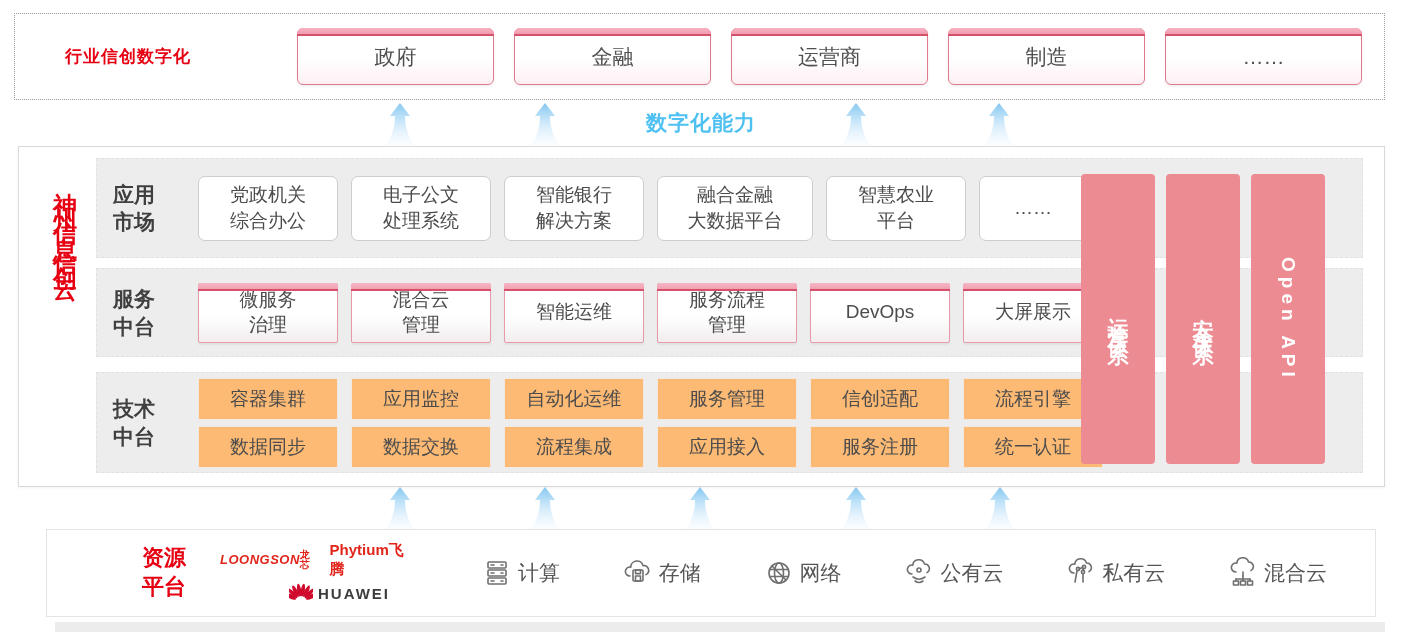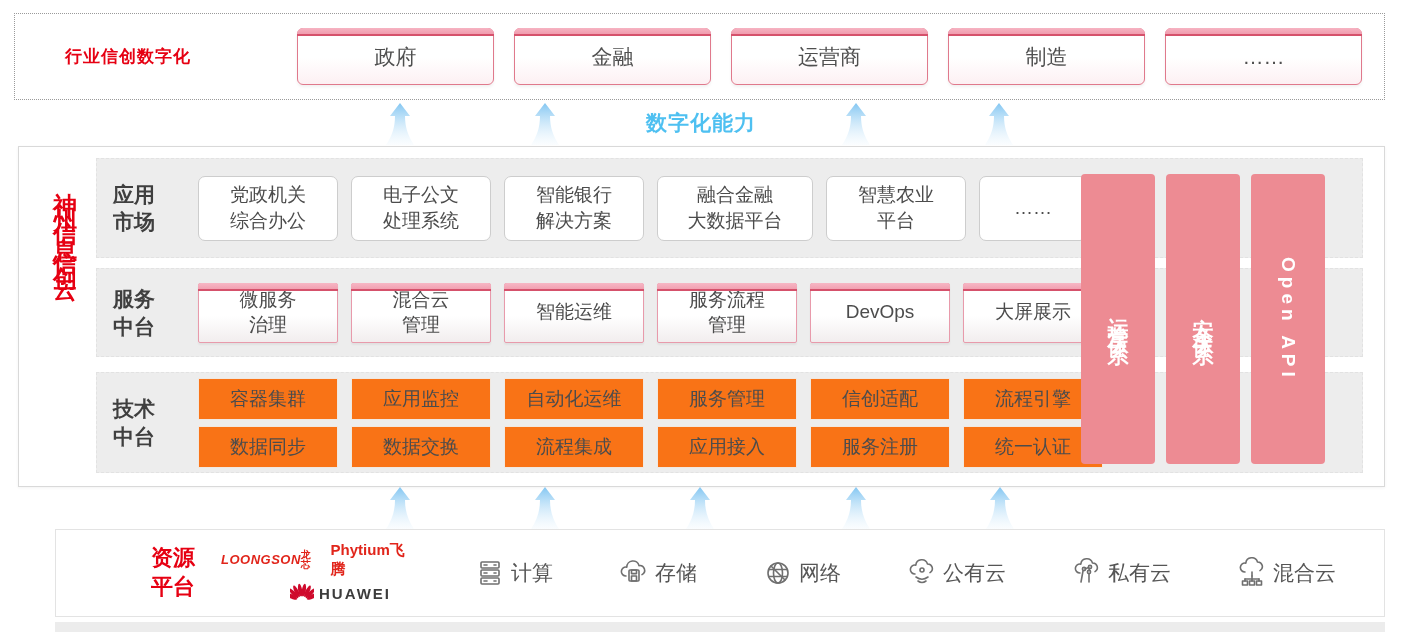--- a/index.html
+++ b/index.html
@@ -70,38 +70,38 @@
     display:flex;align-items:center;justify-content:center;text-align:center;
     font-size:19px;color:#4c4c4c;line-height:1.3;box-sizing:border-box;box-shadow:0 2px 2px rgba(0,0,0,.05);
   }
   .svcbox::before{
     content:"";position:absolute;top:-1px;left:-1px;right:-1px;height:6px;
     background:linear-gradient(180deg,#f7b7c5,#f1a0b1);
     border-bottom:2px solid #d5516b;border-radius:3px 3px 0 0;
   }
   .tech-col{display:flex;flex-direction:column;gap:6px;}
   .techbox{
-    width:140px;height:42px;background:#f97316;border:1px solid #f1e8e0;
+    width:140px;height:42px;background:#fdba74;border:1px solid #f1e8e0;
     display:flex;align-items:center;justify-content:center;
     font-size:19px;color:#4c4c4c;box-sizing:border-box;
   }
   .pillar{
     position:absolute;top:27px;width:74px;height:290px;background:#ed8b93;border-radius:4px;
     display:flex;align-items:center;justify-content:center;
     writing-mode:vertical-rl;text-orientation:mixed;
     color:#fff;font-weight:bold;font-size:21px;letter-spacing:9px;
   }
   .pillar.latin{font-size:19px;letter-spacing:5px;}
   .p1{left:1062px;} .p2{left:1147px;} .p3{left:1232px;}
 
   
   .res-box{
-    position:absolute;left:55px;top:529px;width:1330px;height:88px;
+    position:absolute;left:46px;top:529px;width:1330px;height:88px;
     border:1px solid #e3e3e3;background:#fff;box-sizing:border-box;
-    display:flex;align-items:center;
+    display:flex;align-items:center;gap:8px;
   }
   .res-title{margin-left:95px;width:70px;font-size:22px;font-weight:bold;color:#e60012;line-height:1.3;}
   .vendors{width:195px;display:flex;flex-direction:column;align-items:center;gap:3px;}
   .vrow{display:flex;align-items:center;gap:14px;}
   .loongson{display:flex;flex-direction:row;align-items:center;line-height:1;}
   .loongson .en{font-style:italic;font-weight:bold;font-size:13px;color:#e1251b;letter-spacing:.5px;}
   .loongson .cn{font-size:10px;font-weight:bold;color:#e1251b;margin-top:1px;}
   .phytium{font-size:15px;font-weight:bold;color:#e1251b;}
   .huawei{display:flex;align-items:center;gap:5px;margin-left:44px;}
   .huawei .hw-text{font-size:15px;font-weight:bold;color:#3c3c3c;letter-spacing:2px;}

